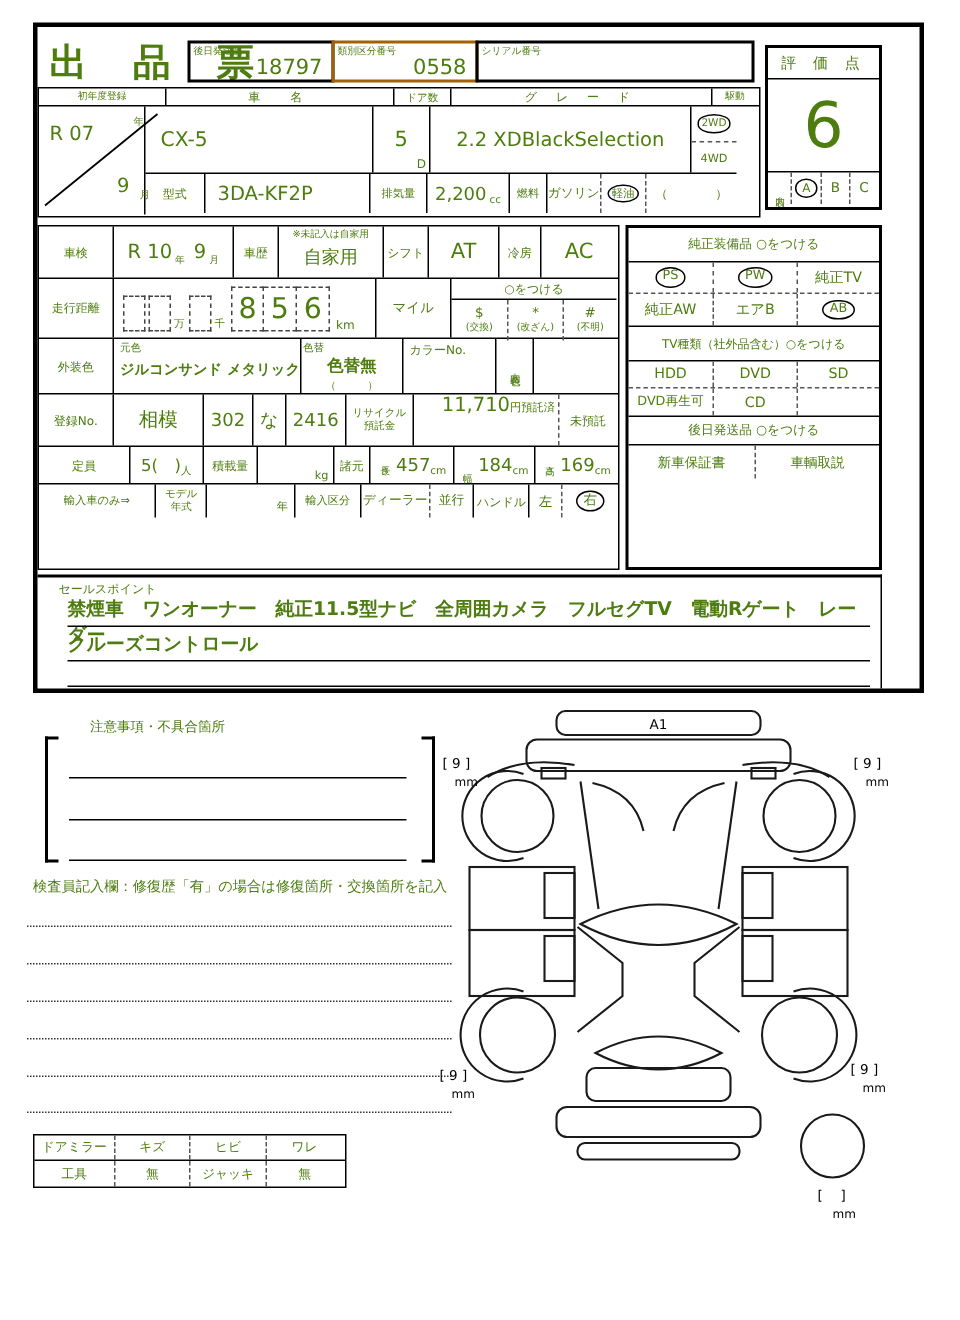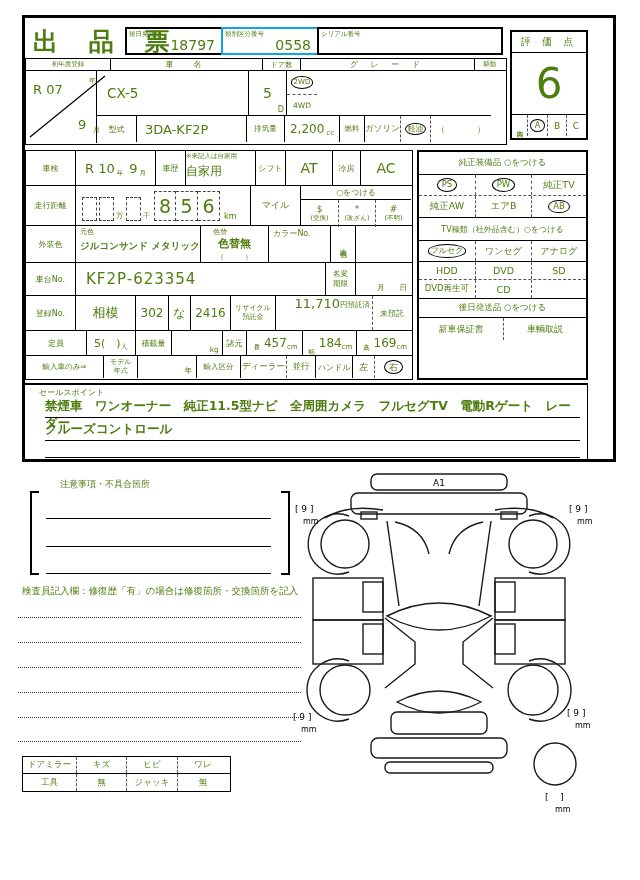--- a/index.html
+++ b/index.html
@@ -28,21 +28,21 @@
 
   <div class="a" style="left:22px;top:15px;width:594px;height:447px;border:3px solid #000">
 
     <div class="a" style="left:8px;top:7px;font-size:25px;font-weight:bold;letter-spacing:11px">出 品 票</div>
 
     <div class="a f" style="left:100px;top:9px;height:28px">
       <div class="a" style="position:relative;width:98px;height:28px;border:2px solid #000">
         <div class="a" style="left:2px;top:1px;font-size:6.5px">後日発送品</div>
         <div class="a" style="left:0;right:6px;top:8px;text-align:right;font-size:14px">18797</div>
       </div>
-      <div class="a" style="position:relative;width:98px;height:28px;border:2px solid #0ea5e9;margin-left:-2px">
+      <div class="a" style="position:relative;width:98px;height:28px;border:2px solid #a16207;margin-left:-2px">
         <div class="a" style="left:2px;top:1px;font-size:6.5px">類別区分番号</div>
         <div class="a" style="left:0;right:6px;top:8px;text-align:right;font-size:14px">0558</div>
       </div>
       <div class="a" style="position:relative;width:186px;height:28px;border:2px solid #000;margin-left:-2px">
         <div class="a" style="left:2px;top:1px;font-size:6.5px">シリアル番号</div>
         <div class="a" style="left:0;right:6px;top:8px;text-align:right;font-size:14px"></div>
       </div>
     </div>
 
     <div class="a" style="left:485px;top:12px;width:78px;height:110px;border:2.5px solid #000">
@@ -76,20 +76,21 @@
           <div class="a" style="left:52px;top:46px;font-size:13px">9</div>
           <div class="a" style="left:67px;top:54px;font-size:7px">月</div>
         </div>
         <div style="width:394px">
           <div class="f bB" style="height:45px">
             <div class="bR" style="width:152px;display:flex;align-items:center;padding-left:10px;font-size:13.5px">CX-5</div>
             <div class="bR" style="width:38px;position:relative">
               <div class="cc" style="height:100%;font-size:14px">5</div>
               <div class="a" style="right:2px;bottom:1px;font-size:8px">D</div>
             </div>
+            <div class="cc bR" style="width:174px;font-size:13px">2.2 XDBlackSelection</div>
             <div style="width:30px">
               <div class="cc dB" style="height:23px;font-size:7px">
                   <span class="circ" style="font-size:7px;padding:1px 2px">2WD</span>
                 </div>
               <div class="cc" style="height:21px;font-size:7.5px">4WD</div>
             </div>
           </div>
           <div class="f" style="height:26px">
             <div class="cc bR" style="width:40px;font-size:8px">型式</div>
             <div class="bR" style="width:110px;display:flex;align-items:center;padding-left:8px;font-size:13px">3DA-KF2P</div>
@@ -113,21 +114,21 @@
 
       <div class="f bB" style="height:35px">
         <div class="cc bR" style="width:50px;font-size:8px">車検</div>
         <div class="cc bR" style="width:80px">
           <span style="font-size:13px">R 10</span>
           <span style="font-size:6.5px;margin:10px 2px 0 2px">年</span>
           <span style="font-size:13px;margin-left:4px">9</span>
           <span style="font-size:6.5px;margin:10px 0 0 2px">月</span>
         </div>
         <div class="cc bR" style="width:30px;font-size:8px">車歴</div>
-        <div class="bR" style="width:70px;text-align:left">
+        <div class="bR" style="width:70px;text-align:center">
           <div style="font-size:6.5px;margin-top:1px">※未記入は自家用</div>
           <div style="font-size:12px;margin-top:2px">自家用</div>
         </div>
         <div class="cc bR" style="width:30px;font-size:8px">シフト</div>
         <div class="cc bR" style="width:47px;font-size:14px">AT</div>
         <div class="cc bR" style="width:28px;font-size:8px">冷房</div>
         <div class="cc" style="width:50px;font-size:14px">AC</div>
       </div>
 
       <div class="f bB" style="height:40px">
@@ -163,40 +164,31 @@
         </div>
       </div>
 
       <div class="f bB" style="height:37px">
         <div class="cc bR" style="width:50px;font-size:8px">外装色</div>
         <div class="bR" style="width:125px;position:relative">
           <div class="a" style="left:4px;top:1px;font-size:7px">元色</div>
           <div class="a" style="left:4px;top:14px;font-size:9.5px;font-weight:bold">ジルコンサンド メタリック</div>
         </div>
         <div class="bR" style="width:68px;position:relative">
-          <div class="a" style="left:12px;top:1px;font-size:7px">色替</div>
+          <div class="a" style="left:1px;top:1px;font-size:7px">色替</div>
           <div class="a" style="left:0;right:0;top:10px;text-align:center;font-size:11px;font-weight:bold">色替無</div>
           <div class="a" style="left:0;right:0;bottom:0;text-align:center;font-size:7px">（　　　）</div>
         </div>
         <div class="bR" style="width:62px">
           <div style="font-size:8px;padding:2px 0 0 4px">カラーNo.</div>
         </div>
         <div class="cc bR vert" style="width:25px;font-size:7px">内装色</div>
         <div style="width:55px"></div>
       </div>
 
-      <div class="f bB" style="height:33px">
-        <div class="cc bR" style="width:50px;font-size:8px">車台No.</div>
-        <div class="bR" style="width:250px;display:flex;align-items:center;padding-left:10px;font-size:15px;letter-spacing:1px">KF2P-623354</div>
-        <div class="cc bR pre" style="width:30px;font-size:7.5px;line-height:1.3;text-align:center">名変
-期限</div>
-        <div style="width:55px;position:relative">
-          <div class="a" style="right:4px;bottom:2px;font-size:7.5px">月　　日</div>
-        </div>
-      </div>
 
       <div class="f bB" style="height:35px">
         <div class="cc bR" style="width:50px;font-size:8px">登録No.</div>
         <div class="cc bR" style="width:60px;font-size:13px">相模</div>
         <div class="cc bR" style="width:33px;font-size:12px">302</div>
         <div class="cc bR" style="width:22px;font-size:12px">な</div>
         <div class="cc bR" style="width:40px;font-size:12px">2416</div>
         <div class="cc bR pre" style="width:45px;font-size:7px;line-height:1.3;text-align:center">リサイクル
 預託金</div>
         <div class="dR" style="width:97px;display:flex;align-items:flex-start;justify-content:flex-end;padding-right:2px">
@@ -264,27 +256,20 @@
         <div class="cc" style="width:55px;border-left:1px dashed #555;font-size:9.5px">純正TV</div>
       </div>
       <div class="f bB" style="height:22px">
         <div class="cc" style="width:56px;font-size:9.5px">純正AW</div>
         <div class="cc" style="width:56px;border-left:1px dashed #555;font-size:9.5px">エアB</div>
         <div class="cc" style="width:55px;border-left:1px dashed #555">
             <span class="circ" style="font-size:8.5px">AB</span>
           </div>
       </div>
       <div class="cc bB" style="height:22px;font-size:8px">TV種類（社外品含む）○をつける</div>
-      <div class="f bB" style="height:21px">
-        <div class="cc" style="width:56px">
-            <span class="circ" style="font-size:8px;padding:1px 2px">フルセグ</span>
-          </div>
-        <div class="cc" style="width:56px;border-left:1px dashed #555;font-size:9px">ワンセグ</div>
-        <div class="cc" style="width:55px;border-left:1px dashed #555;font-size:9px">アナログ</div>
-      </div>
       <div class="f dB" style="height:18px">
         <div class="cc" style="width:56px;font-size:9.5px">HDD</div>
         <div class="cc" style="width:56px;border-left:1px dashed #555;font-size:9.5px">DVD</div>
         <div class="cc" style="width:55px;border-left:1px dashed #555;font-size:9.5px">SD</div>
       </div>
       <div class="f bB" style="height:19px">
         <div class="cc" style="width:56px;font-size:8.5px">DVD再生可</div>
         <div class="cc" style="width:56px;border-left:1px dashed #555;font-size:9.5px">CD</div>
         <div class="cc" style="width:55px;border-left:1px dashed #555"></div>
       </div>

